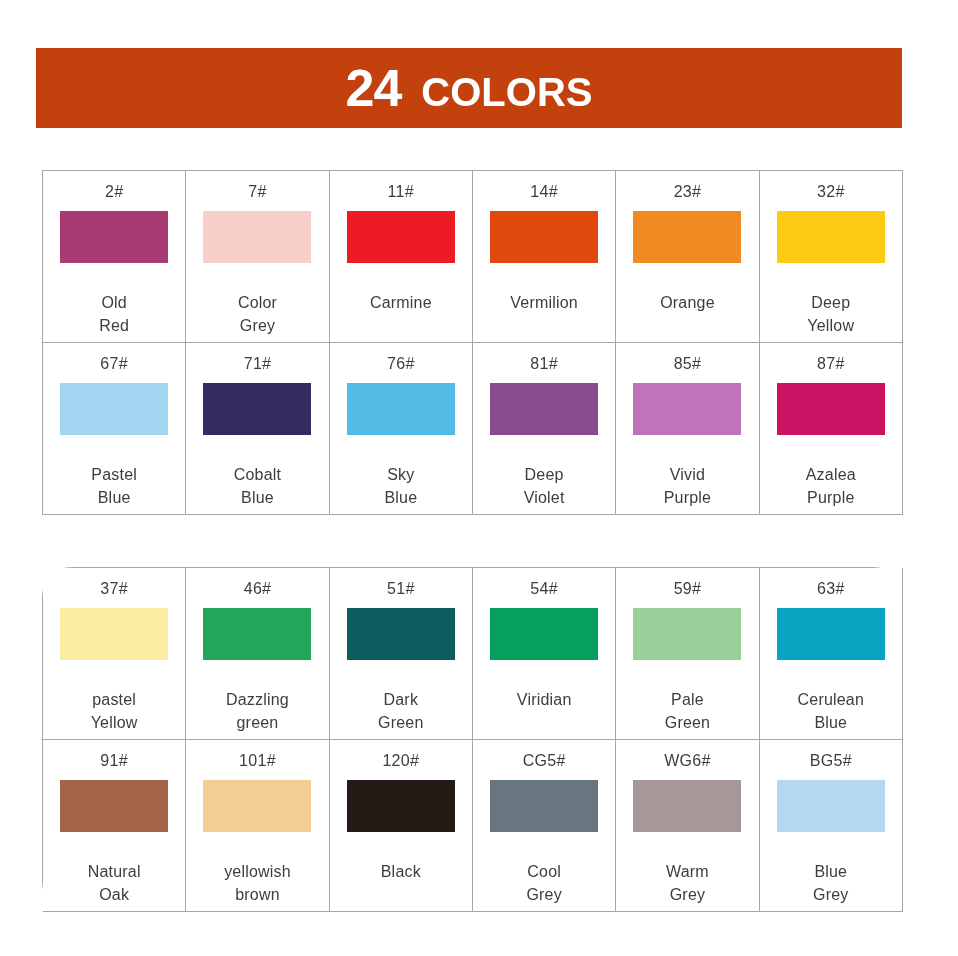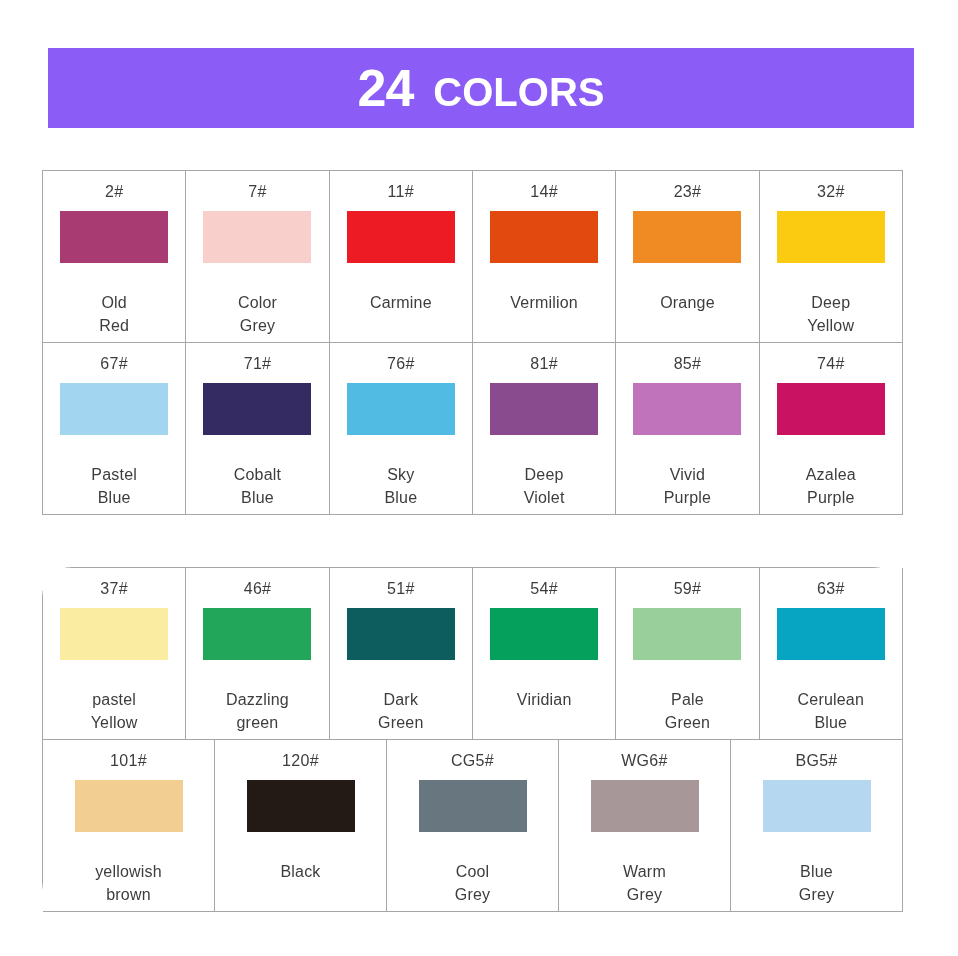--- a/index.html
+++ b/index.html
@@ -19,25 +19,25 @@
   .page {
     position: relative;
     width: 958px;
     height: 956px;
     background: #ffffff;
   }
 
   
   .header-bar {
     position: absolute;
-    left: 48px;
+    left: 36px;
     top: 48px;
     width: 866px;
     height: 80px;
-    background: #8b5cf6;
+    background: #c2410c;
     display: flex;
     align-items: center;
     justify-content: center;
   }
   .header-title {
     display: flex;
     align-items: baseline;
     justify-content: center;
     color: #ffffff;
     letter-spacing: 0.5px;
@@ -210,21 +210,21 @@
         </div>
         <div class="swatch-cell">
           <div class="swatch-code">85#</div>
           <div class="swatch-chip" style="background: rgb(192, 114, 187);"></div>
           <div class="swatch-name">
             <span class="nm-line">Vivid</span>
             <span class="nm-line">Purple</span>
           </div>
         </div>
         <div class="swatch-cell">
-          <div class="swatch-code">74#</div>
+          <div class="swatch-code">87#</div>
           <div class="swatch-chip" style="background: rgb(202, 18, 99);"></div>
           <div class="swatch-name">
             <span class="nm-line">Azalea</span>
             <span class="nm-line">Purple</span>
           </div>
         </div>
       </div>
     </div>
   <div class="table-block" id="table-block-2">
       <div class="swatch-row">
@@ -271,20 +271,28 @@
           <div class="swatch-code">63#</div>
           <div class="swatch-chip" style="background: rgb(7, 165, 193);"></div>
           <div class="swatch-name">
             <span class="nm-line">Cerulean</span>
             <span class="nm-line">Blue</span>
           </div>
         </div>
       </div>
       <div class="swatch-row">
         <div class="swatch-cell">
+          <div class="swatch-code">91#</div>
+          <div class="swatch-chip" style="background: rgb(163, 100, 74);"></div>
+          <div class="swatch-name">
+            <span class="nm-line">Natural</span>
+            <span class="nm-line">Oak</span>
+          </div>
+        </div>
+        <div class="swatch-cell">
           <div class="swatch-code">101#</div>
           <div class="swatch-chip" style="background: rgb(243, 206, 146);"></div>
           <div class="swatch-name">
             <span class="nm-line">yellowish</span>
             <span class="nm-line">brown</span>
           </div>
         </div>
         <div class="swatch-cell">
           <div class="swatch-code">120#</div>
           <div class="swatch-chip" style="background: rgb(35, 26, 22);"></div>

